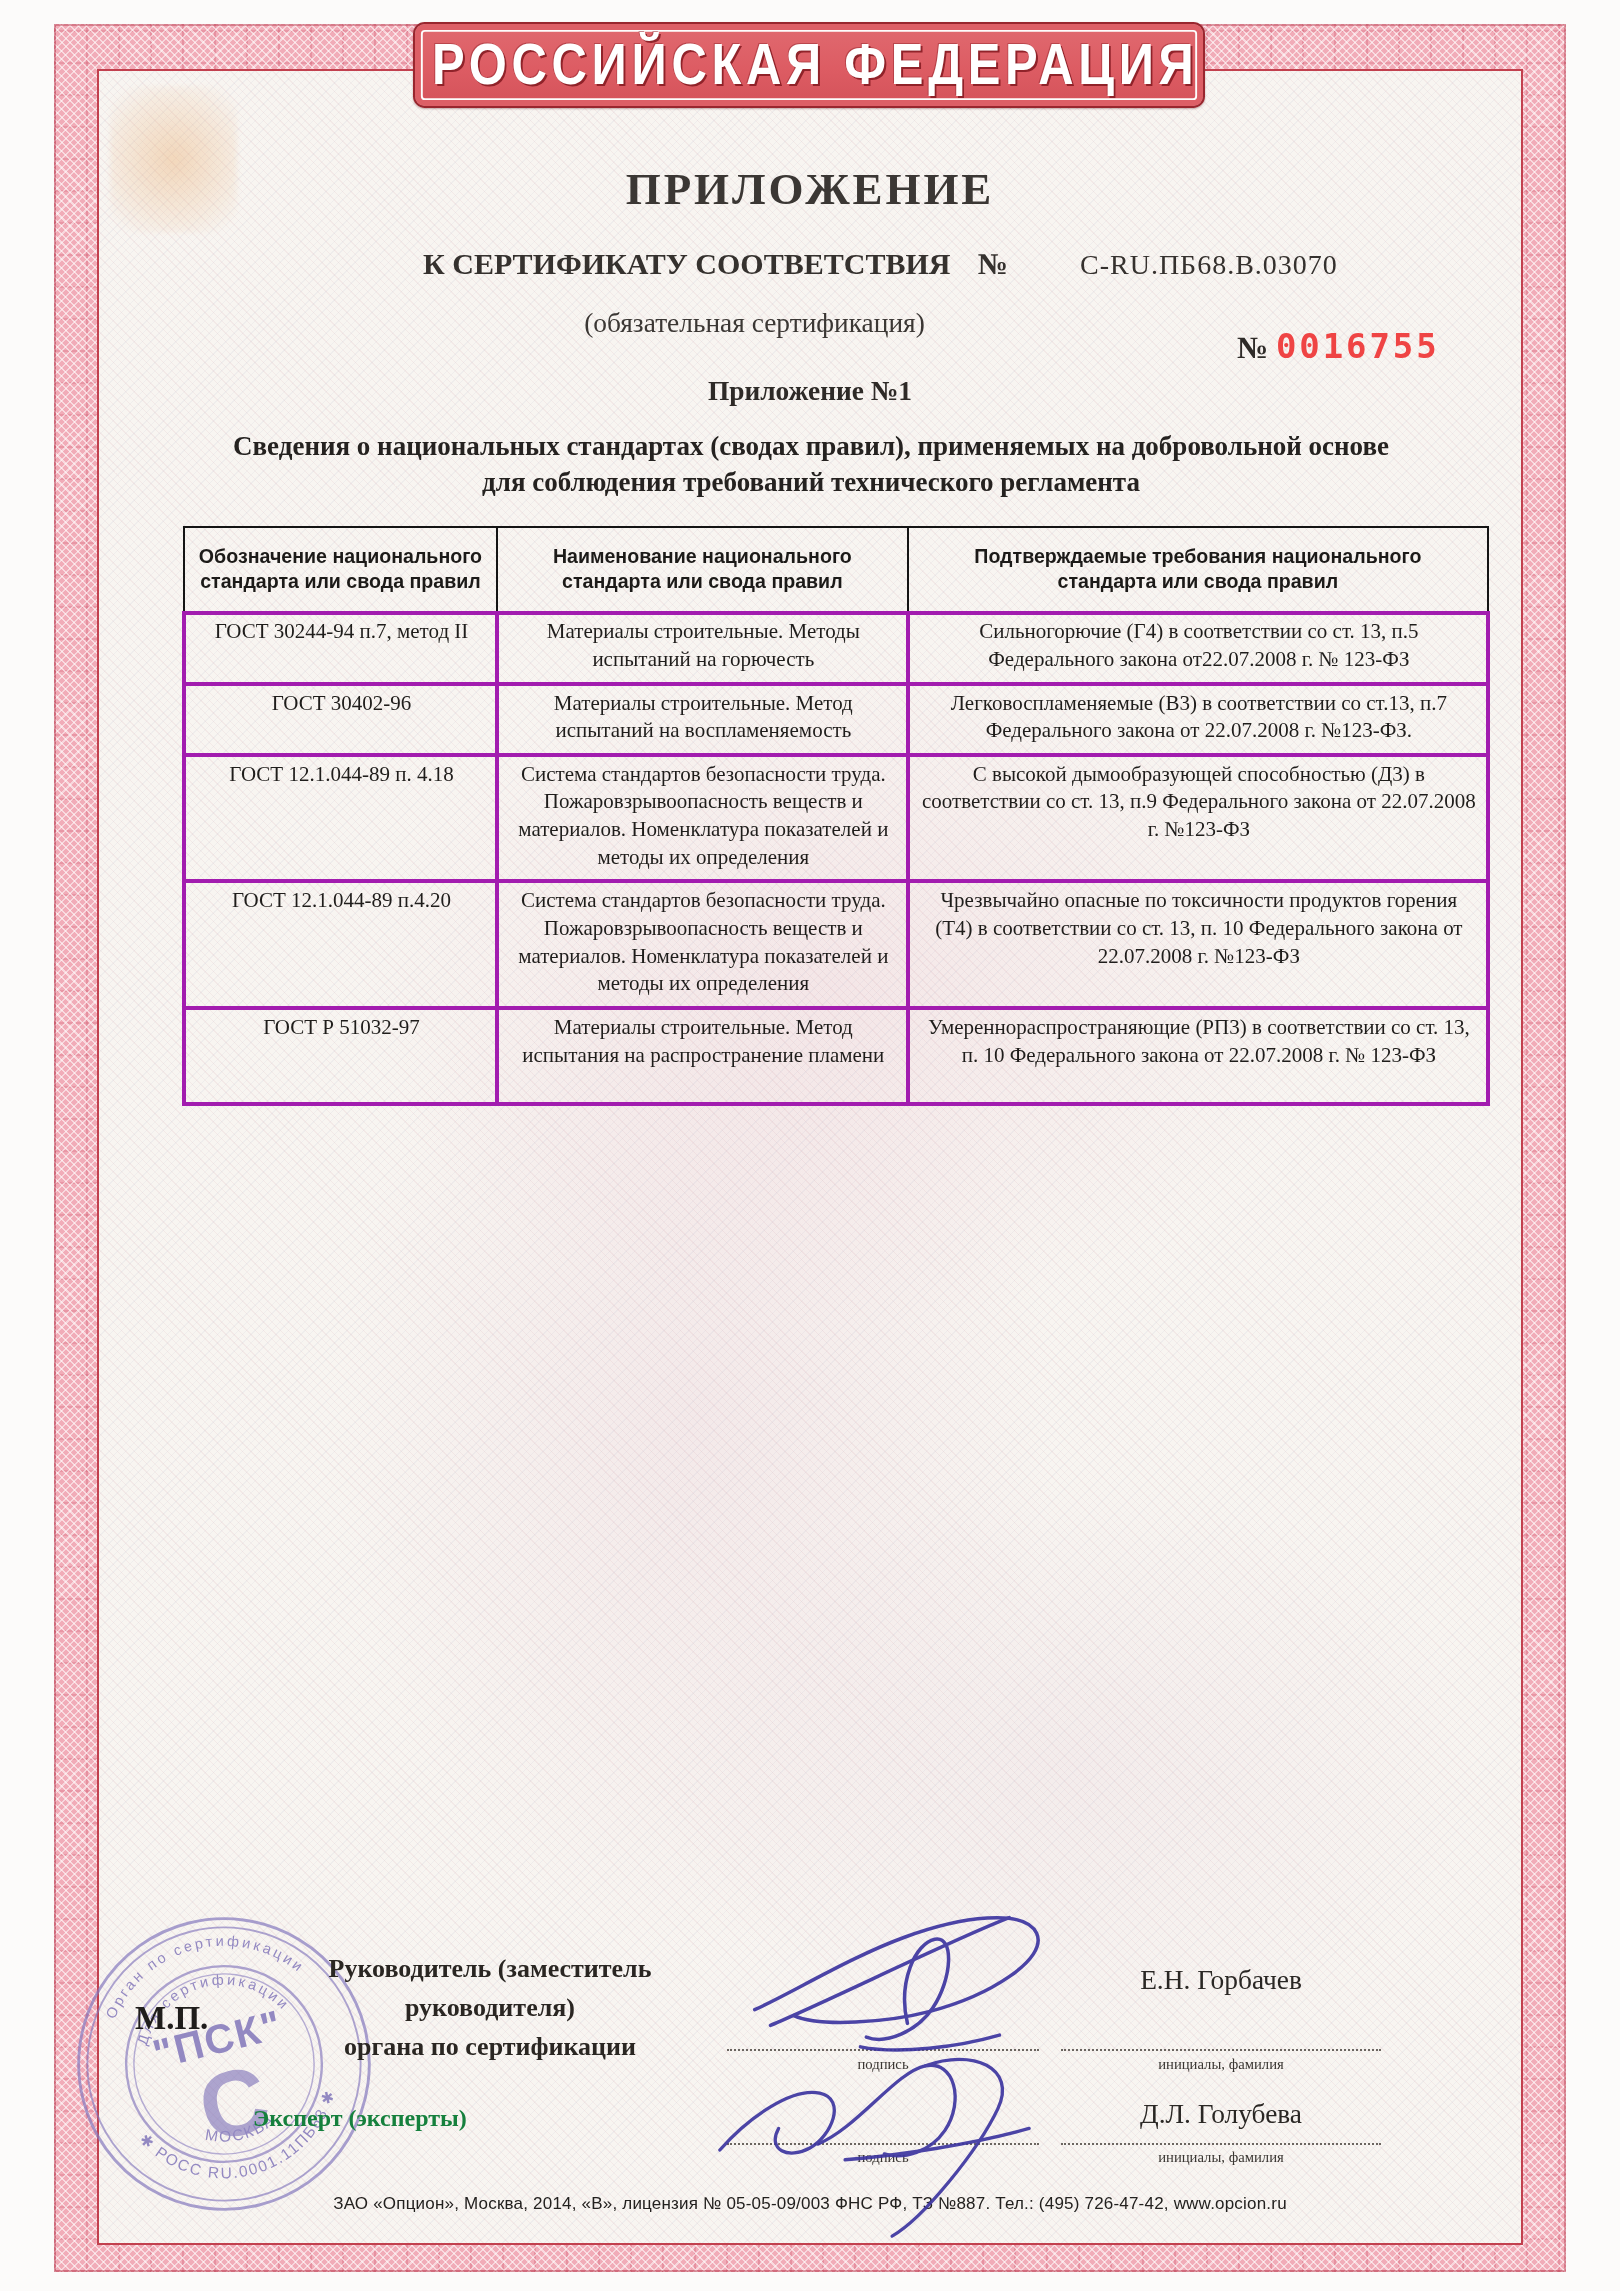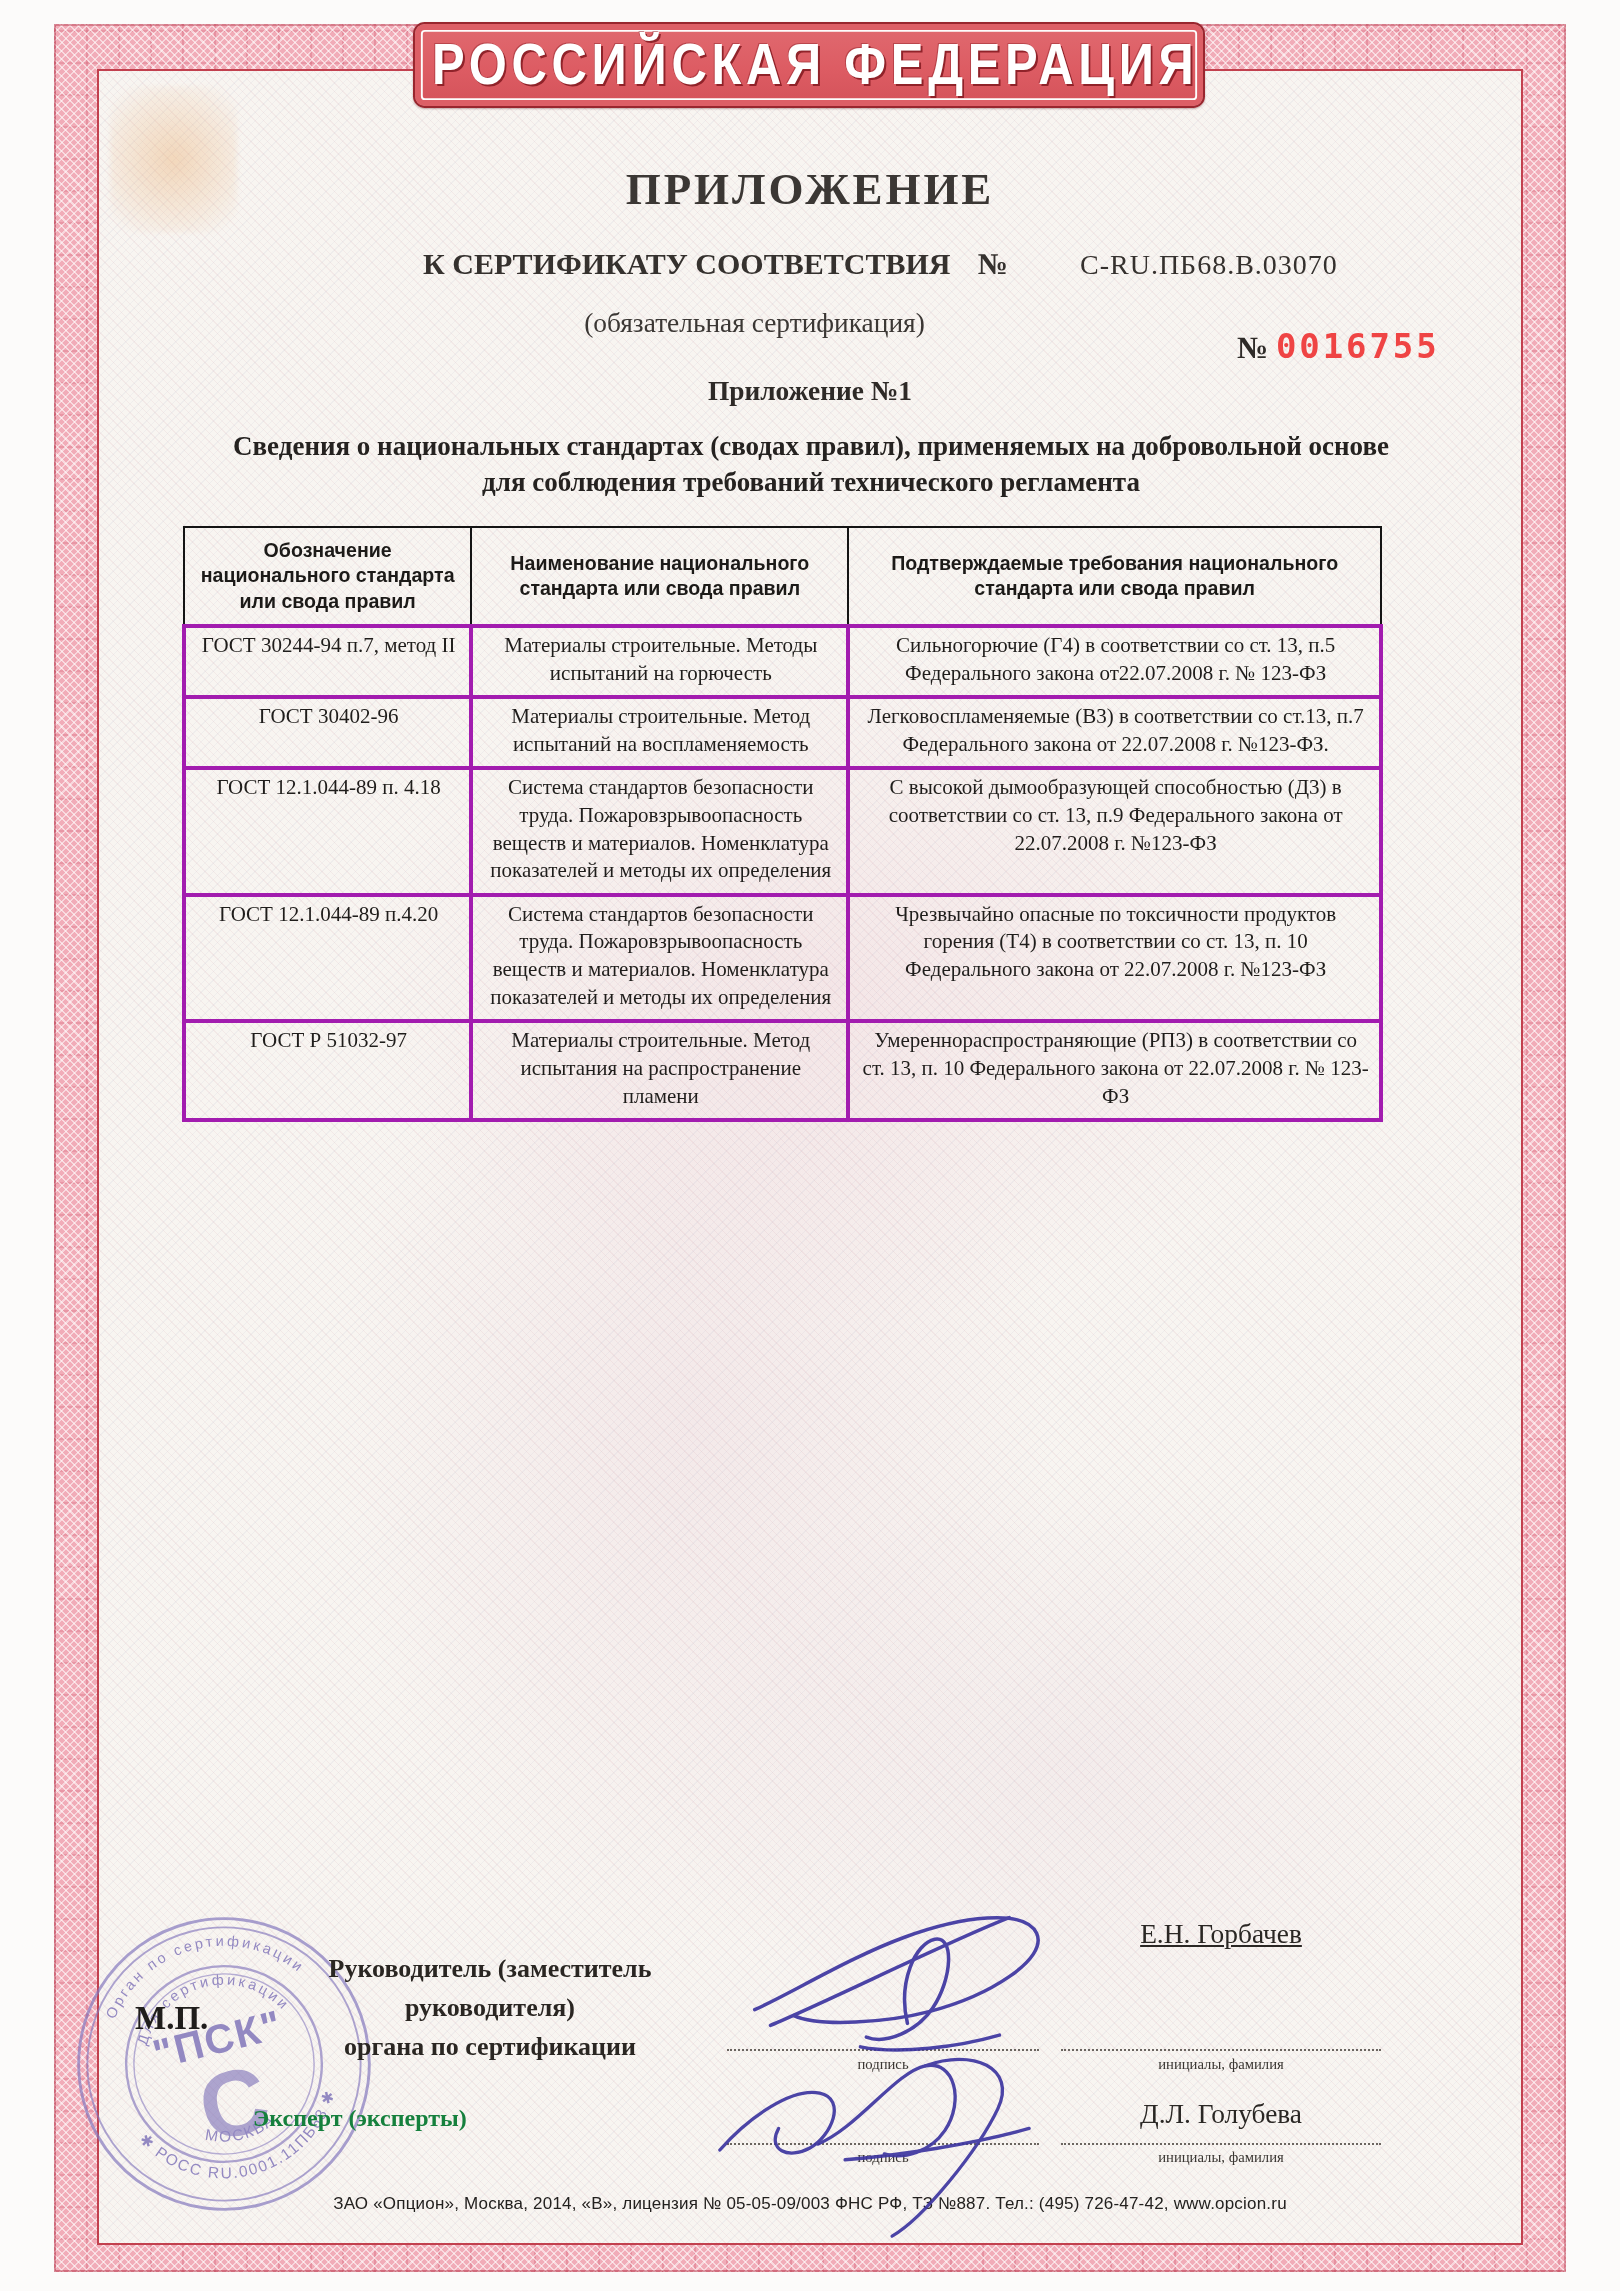--- a/index.html
+++ b/index.html
@@ -78,21 +78,21 @@
   .appendix-no {
     position:absolute; top:376px; left:0; width:100%; text-align:center;
     font-size:27.4px; font-weight:bold; color:#2e2a27;
   }
   .description {
     position:absolute; top:429px; left:218px; width:1186px; text-align:center;
     font-size:27px; font-weight:bold; line-height:1.32; color:#252220;
   }
   
   table.standards {
-    position:absolute; top:526px; left:182px; width:1201px;
+    position:absolute; top:526px; left:182px; width:1308px;
     border-collapse:collapse; border:2.9px solid #141414;
     background:rgba(255,255,255,.0);
   }
   table.standards th {
     font-family:"Liberation Sans", sans-serif; font-weight:bold;
     font-size:19.6px; line-height:1.3; text-align:center; vertical-align:middle;
     border:2px solid #141414; padding:9.8px 13.7px; height:63px; color:#1c1a18;
   }
   table.standards td {
     font-size:21px; line-height:1.32; text-align:center; vertical-align:top;
@@ -238,21 +238,21 @@
 
   <div class="head-role">
     <span>Руководитель (заместитель руководителя)</span><br>
     <span>органа по сертификации</span>
   </div>
 
   <div class="expert-role">Эксперт (эксперты)</div>
 
   <div class="sig-line" style="left:727px; top:2049px; width:312px;"></div>
   <div class="line-caption" style="left:727px; top:2056px; width:312px;">подпись</div>
-  <div class="sig-name" style="left:1061px; top:1919px; width:320px;text-decoration:underline;">Е.Н. Горбачев</div>
+  <div class="sig-name" style="left:1061px; top:1965px; width:320px;">Е.Н. Горбачев</div>
   <div class="sig-line" style="left:1061px; top:2049px; width:320px;"></div>
   <div class="line-caption" style="left:1061px; top:2056px; width:320px;">инициалы, фамилия</div>
 
   <div class="sig-line" style="left:727px; top:2143px; width:312px;"></div>
   <div class="line-caption" style="left:727px; top:2149px; width:312px;">подпись</div>
   <div class="sig-name" style="left:1061px; top:2099px; width:320px;">Д.Л. Голубева</div>
   <div class="sig-line" style="left:1061px; top:2143px; width:320px;"></div>
   <div class="line-caption" style="left:1061px; top:2149px; width:320px;">инициалы, фамилия</div>
 
   <svg class="sig-svg" style="left:743px; top:1900px; width:323px; height:191px;" viewBox="0 0 330 195">

